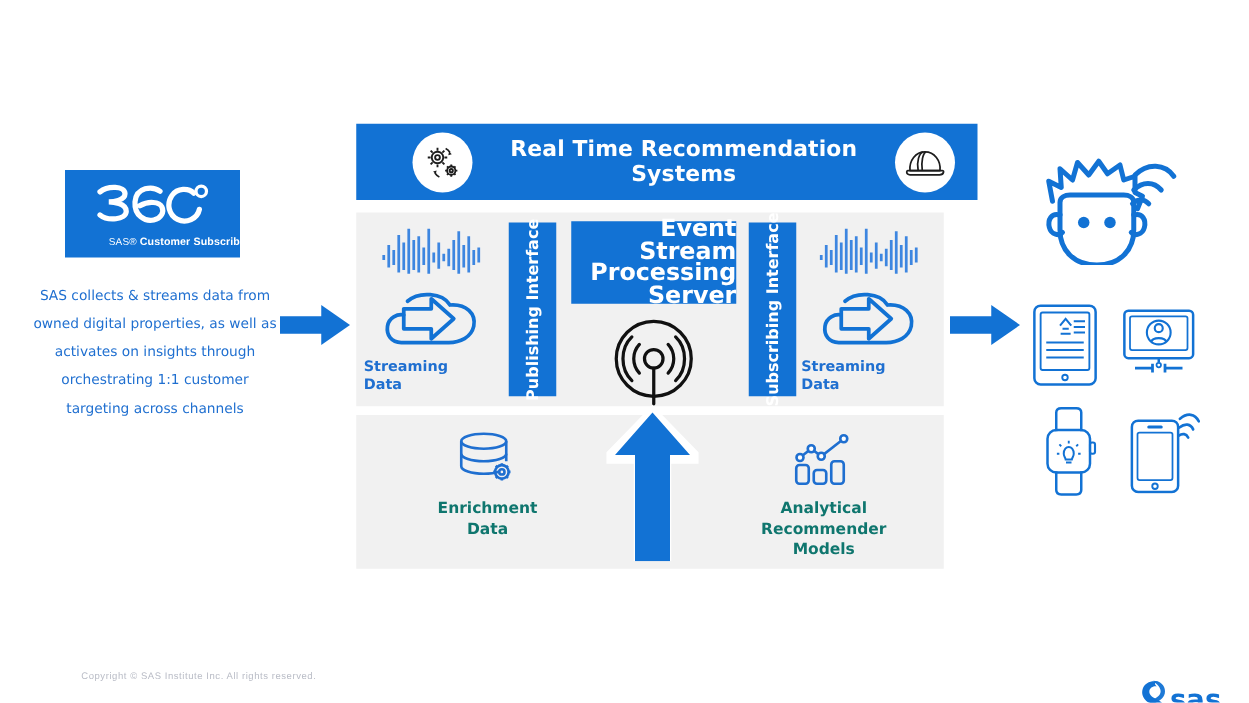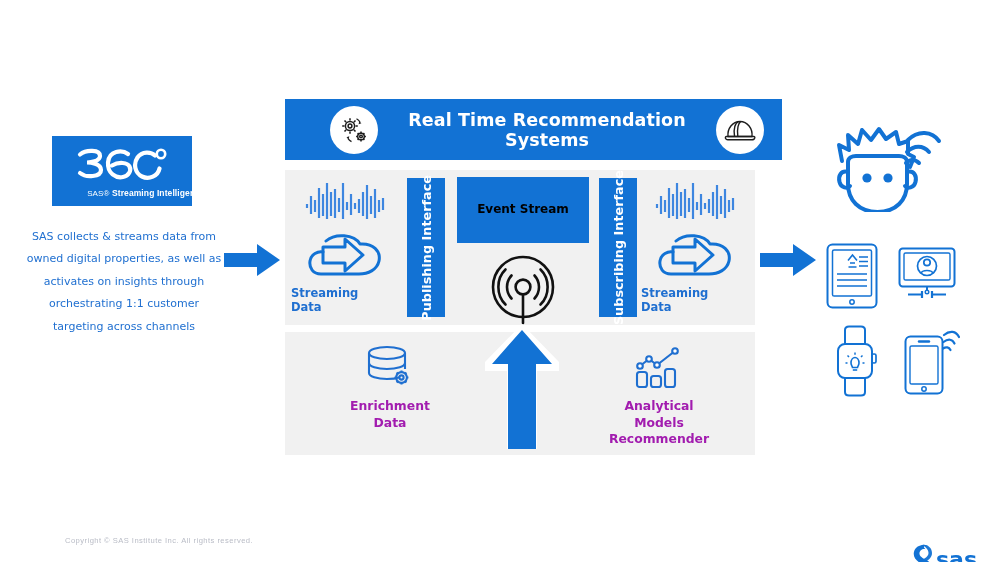--- a/index.html
+++ b/index.html
@@ -112,26 +112,26 @@
     white-space: nowrap;
   }
   #publishing-interface { left: 122px; }
   #subscribing-interface { left: 314px; }
 
   #esp-server {
     position: absolute;
     left: 172px; top: 7px;
     width: 132px; height: 66px;
     background: #1272d4;
-    color: #000000;
-    font-size: 12px;
+    color: #ffffff;
+    font-size: 19px;
     font-weight: 700;
     font-family: "DejaVu Sans", sans-serif;
     line-height: 17.5px;
-    text-align: center;
+    text-align: right;
     display: flex; align-items: center; justify-content: center;
   }
 
   .stream-group { position: absolute; top: 8px; width: 110px; }
   #stream-left  { left: 6px; }
   #stream-right { left: 356px; }
   .stream-group .wave { height: 42px; display: flex; align-items: flex-end; justify-content: center; }
   .stream-group .cloud { margin-top: 7px; height: 58px; display: flex; align-items: center; justify-content: center; }
   .stream-label {
     margin-top: 1px;
@@ -147,21 +147,21 @@
     width: 88px; height: 72px;
     display: flex; align-items: flex-start; justify-content: center;
   }
 
   .bottom-group { position: absolute; top: 10px; width: 150px; text-align: center; }
   #enrichment-group { left: 30px; }
   #models-group { left: 299px; }
   .bottom-group .gicon { height: 54px; display: flex; align-items: center; justify-content: center; }
   .bottom-label {
     margin-top: 2px;
-    color: #a21caf;
+    color: #0f766e;
     font-size: 12.4px;
     font-weight: 700;
     line-height: 16.5px;
     font-family: "DejaVu Sans", sans-serif;
   }
 
   #up-arrow {
     position: absolute; left: 200px; top: 225px;
     width: 74px; height: 125px;
   }
@@ -204,21 +204,21 @@
 
           <path d="M52 7 C46 2.5, 33 3.5, 32 15.5 C31.3 26.5, 40 31.5, 47 30 C53 28.8, 55.5 23.5, 53.5 19.5 C51.5 15.5, 43 14.5, 36 18.5"></path>
 
           <path d="M79 8.5 C75 4.5, 66 4, 61.5 10.5 C57 17, 59 26, 66 29.5 C73 33, 82 29, 83.5 21.5"></path>
         </g>
         <circle cx="85" cy="7" r="4.2" fill="none" stroke="#ffffff" stroke-width="2.6"></circle>
       </svg>
     </div>
     <div class="tagline">
       <span class="sasword">SAS®</span>
-      <span class="ci">Streaming Intelligence</span>
+      <span class="ci">Customer Subscribing</span>
     </div>
   </div>
 
   <div id="intro-text">SAS collects &amp; streams data from owned digital properties, as well as activates on insights through orchestrating 1:1 customer targeting across channels</div>
 
   <div class="h-arrow" id="arrow-left-in">
     <svg width="56" height="36" viewBox="0 0 56 36" aria-hidden="true">
       <polygon points="0,11 33,11 33,2 56,18 33,34 33,25 0,25" fill="#1272d4"></polygon>
     </svg>
   </div>
@@ -296,20 +296,21 @@
         </div>
       </div>
 
       <div class="iface-bar" id="publishing-interface">
         <span>Publishing Interface</span>
       </div>
 
       <div id="esp-server">
         <div>
           <div>Event Stream</div>
+          <div>Processing Server</div>
         </div>
       </div>
 
       <div id="broadcast-icon">
         <svg width="74" height="74" viewBox="0 0 74 74" aria-hidden="true">
           <g fill="none" stroke="#111111" stroke-width="2.6" stroke-linecap="round">
             <circle cx="37" cy="33" r="30"></circle>
             <circle cx="37" cy="33" r="7.4"></circle>
             <path d="M37 40.4 L37 69"></path>
             <path d="M25.5 21.5 C19.5 28, 19.5 38, 25.5 44.5"></path>
@@ -396,22 +397,22 @@
               <circle cx="25" cy="20" r="2.8" fill="#ffffff"></circle>
               <circle cx="43" cy="6" r="2.8" fill="#ffffff"></circle>
               <rect x="5" y="27" width="10" height="15" rx="2.6"></rect>
               <rect x="19" y="31" width="10" height="11" rx="2.6"></rect>
               <rect x="33" y="24" width="10" height="18" rx="2.6"></rect>
             </g>
           </svg>
         </div>
         <div class="bottom-label">
           <div>Analytical</div>
+          <div>Recommender</div>
           <div>Models</div>
-          <div>Recommender</div>
         </div>
       </div>
     </div>
 
     <div id="up-arrow">
       <svg width="74" height="125" viewBox="0 0 74 125" aria-hidden="true">
         <polygon points="37,0 74,38 74,47 52,47 52,125 22,125 22,47 0,47 0,38" fill="#ffffff"></polygon>
         <polygon points="37,6 67,40 51,40 51,125 23,125 23,40 7,40" fill="#1272d4"></polygon>
       </svg>
     </div>

